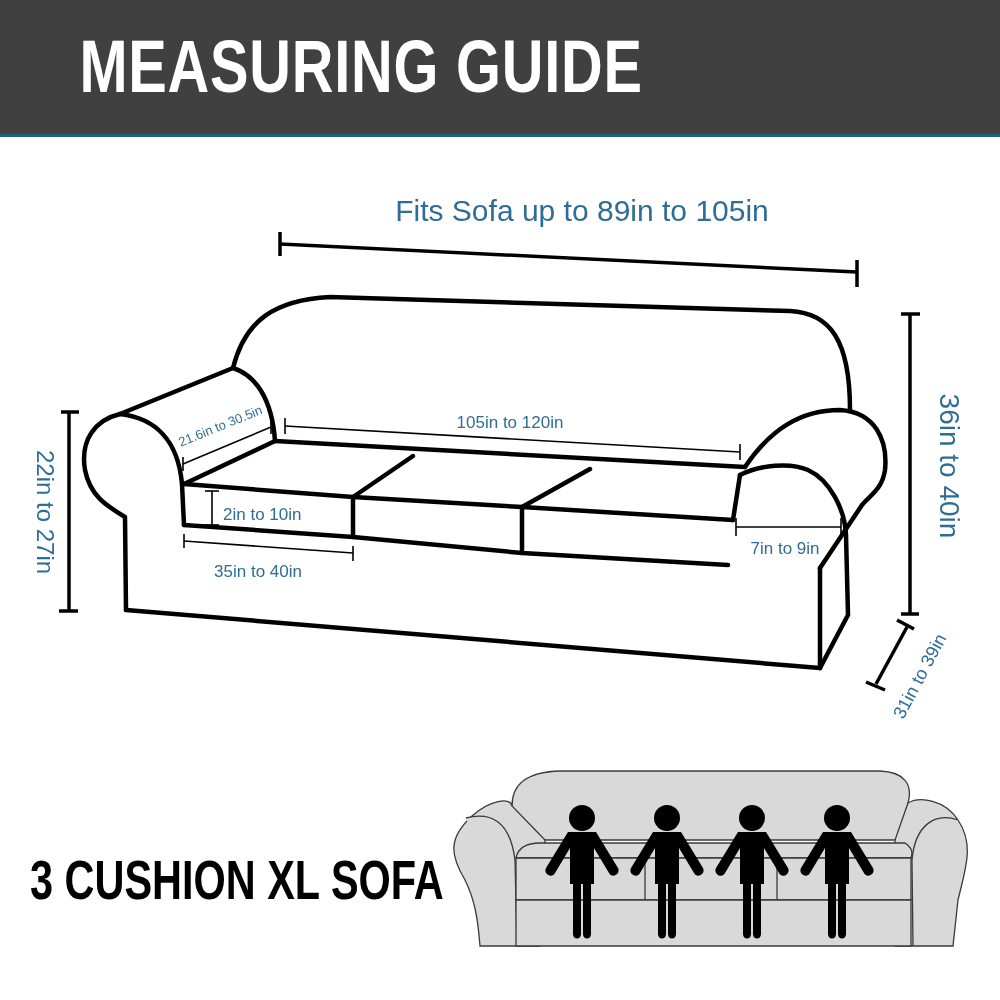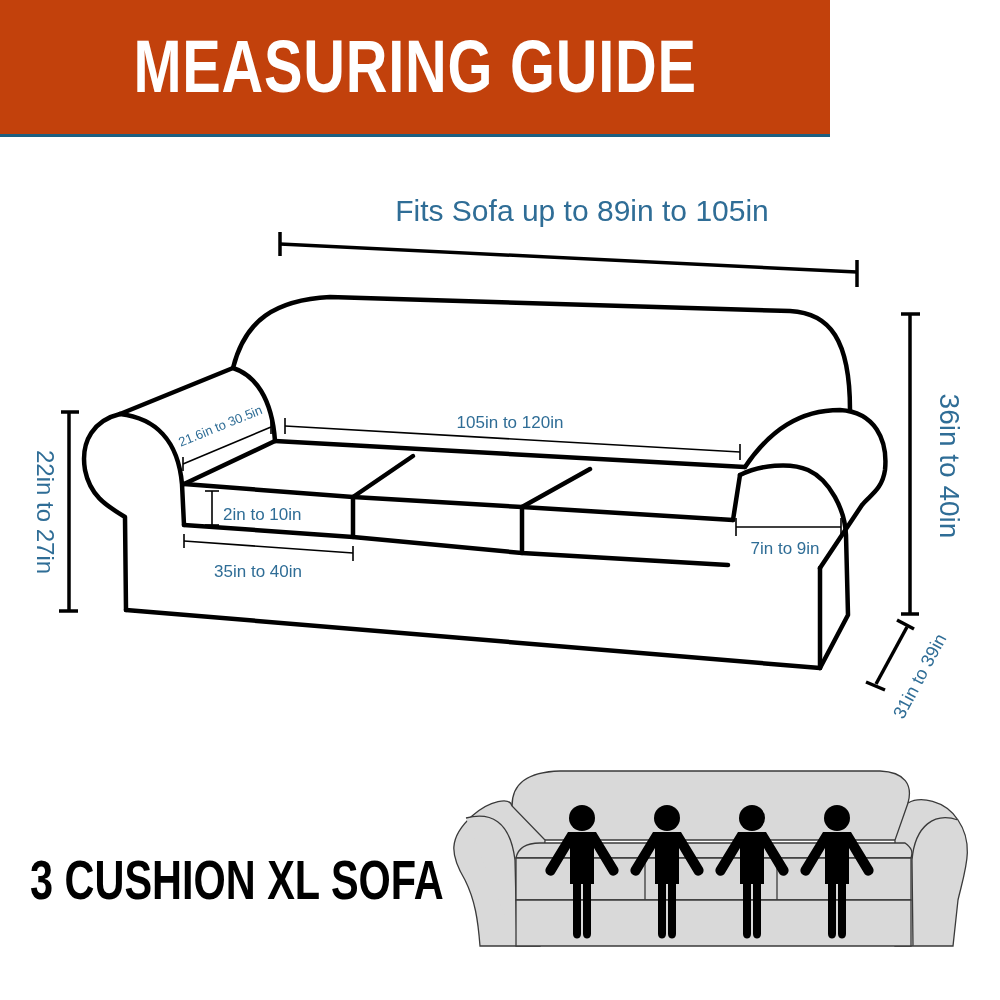--- a/index.html
+++ b/index.html
@@ -2,24 +2,24 @@
 <html><head>
   <meta charset="utf-8">
   <style>
     html, body { margin: 0; padding: 0; }
     body {
       width: 1000px; height: 1000px; background: #ffffff;
       position: relative; overflow: hidden;
       font-family: "Liberation Sans", sans-serif;
     }
     .header {
-      position: absolute; left: 0; top: 0; width: 830px; height: 134px;
-      background: #c2410c;
+      position: absolute; left: 0; top: 0; width: 1000px; height: 134px;
+      background: #404040;
       border-bottom: 3px solid #1d5f80;
-      display: flex; align-items: center; justify-content: center;
+      display: flex; align-items: center; 
     }
     .header-title {
       color: #ffffff; font-family: "Liberation Sans", sans-serif;
       font-weight: 700; font-size: 74px; letter-spacing: 1px;
       transform: scaleX(0.78); transform-origin: center;
       line-height: 1;
     }
     svg.diagram { position: absolute; left: 0; top: 0; }
     .dim-text {
       font-family: "Liberation Sans", sans-serif; fill: #2f6d96;

